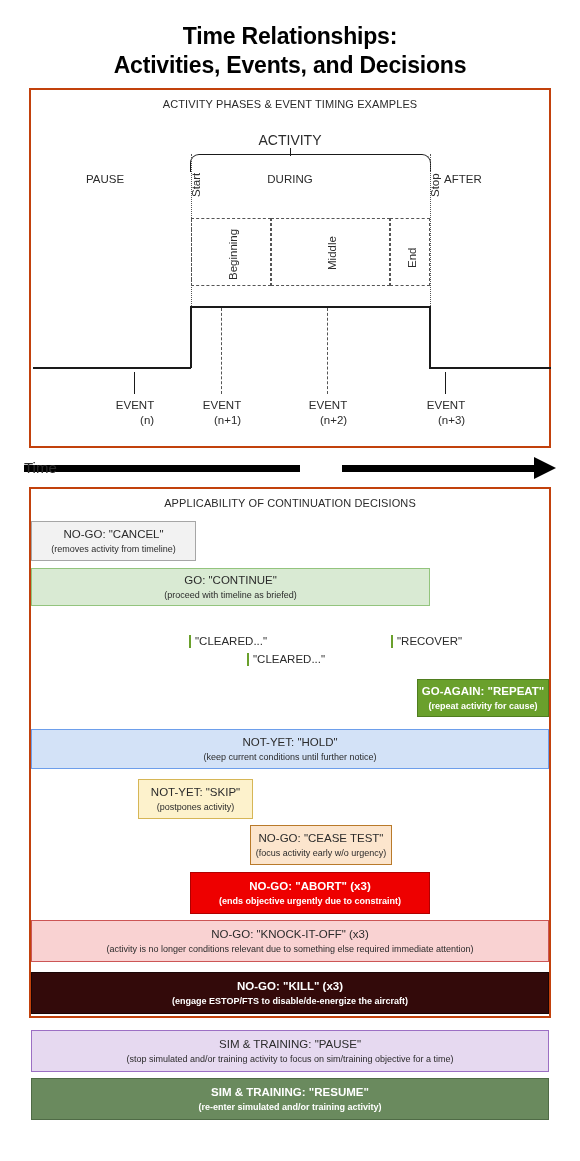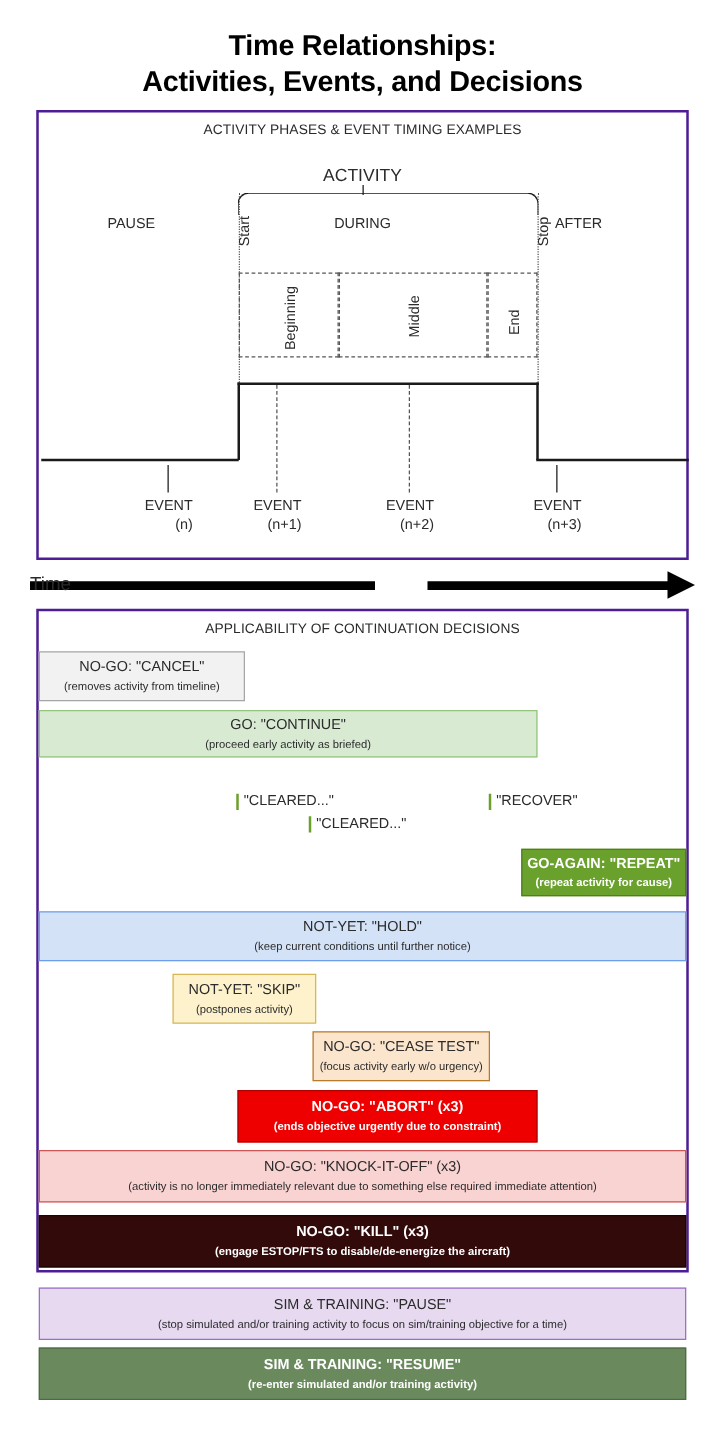--- a/index.html
+++ b/index.html
@@ -10,21 +10,21 @@
   }
   .title{
     position:absolute;left:0;top:22px;width:580px;text-align:center;
     font-size:23px;font-weight:bold;line-height:1.28;color:#000;
     letter-spacing:-0.2px;
   }
   .title div{white-space:nowrap;}
 
   
   .panel{
-    position:absolute;border:2px solid #4c1d95;background:#fff;box-sizing:border-box;
+    position:absolute;border:2px solid #c2410c;background:#fff;box-sizing:border-box;
   }
   .panel-head{
     position:absolute;left:0;width:100%;text-align:center;
     font-size:11px;color:#2b2b2b;letter-spacing:0.1px;
   }
 
   
   #panel-activity{left:29px;top:88px;width:522px;height:360px;}
 
   .lbl{position:absolute;font-size:14px;color:#2b2b2b;white-space:nowrap;}
@@ -169,21 +169,21 @@
 
   <div class="panel-head" style="top:8px;">APPLICABILITY OF CONTINUATION DECISIONS</div>
 
   <div class="dbar" id="bar-cancel" style="left: 0px; top: 32px; width: 165px; height: 40px; background: rgb(242, 242, 242); border-color: rgb(166, 166, 166); color: rgb(43, 43, 43);">
     <div class="t1">NO-GO: "CANCEL"</div>
     <div class="t2">(removes activity from timeline)</div>
   </div>
 
   <div class="dbar" id="bar-continue" style="left: 0px; top: 79px; width: 399px; height: 38px; background: rgb(217, 234, 211); border-color: rgb(147, 196, 125); color: rgb(43, 43, 43);">
     <div class="t1">GO: "CONTINUE"</div>
-    <div class="t2">(proceed early activity as briefed)</div>
+    <div class="t2">(proceed with timeline as briefed)</div>
   </div>
 
   <div class="cleared" style="left:158px;top:146px;">"CLEARED..."</div>
   <div class="cleared" style="left:216px;top:164px;">"CLEARED..."</div>
   <div class="cleared" style="left:360px;top:146px;">"RECOVER"</div>
 
   <div class="dbar bold" id="bar-repeat" style="left: 386px; top: 190px; width: 132px; height: 38px; background: rgb(106, 160, 44); border-color: rgb(79, 125, 31); color: rgb(255, 255, 255);">
     <div class="t1">GO-AGAIN: "REPEAT"</div>
     <div class="t2">(repeat activity for cause)</div>
   </div>
@@ -203,21 +203,21 @@
     <div class="t2">(focus activity early w/o urgency)</div>
   </div>
 
   <div class="dbar bold" id="bar-abort" style="left: 159px; top: 383px; width: 240px; height: 42px; background: rgb(238, 0, 0); border-color: rgb(176, 0, 0); color: rgb(255, 255, 255);">
     <div class="t1">NO-GO: "ABORT" (x3)</div>
     <div class="t2">(ends objective urgently due to constraint)</div>
   </div>
 
   <div class="dbar" id="bar-knock" style="left: 0px; top: 431px; width: 518px; height: 42px; background: rgb(249, 210, 210); border-color: rgb(204, 85, 85); color: rgb(43, 43, 43);">
     <div class="t1">NO-GO: "KNOCK-IT-OFF" (x3)</div>
-    <div class="t2">(activity is no longer immediately relevant due to something else required immediate attention)</div>
+    <div class="t2">(activity is no longer conditions relevant due to something else required immediate attention)</div>
   </div>
 
   <div class="dbar bold" id="bar-kill" style="left: 0px; top: 483px; width: 518px; height: 42px; background: rgb(51, 10, 10); border-color: rgb(26, 5, 5); color: rgb(255, 255, 255);">
     <div class="t1">NO-GO: "KILL" (x3)</div>
     <div class="t2">(engage ESTOP/FTS to disable/de-energize the aircraft)</div>
   </div>
 </div>
 
 <div class="freebar" id="bar-pause" style="left: 31px; top: 1030px; width: 518px; height: 42px; background: rgb(230, 217, 240); border-color: rgb(156, 111, 196); color: rgb(43, 43, 43);">
   <div class="t1">SIM &amp; TRAINING: "PAUSE"</div>

